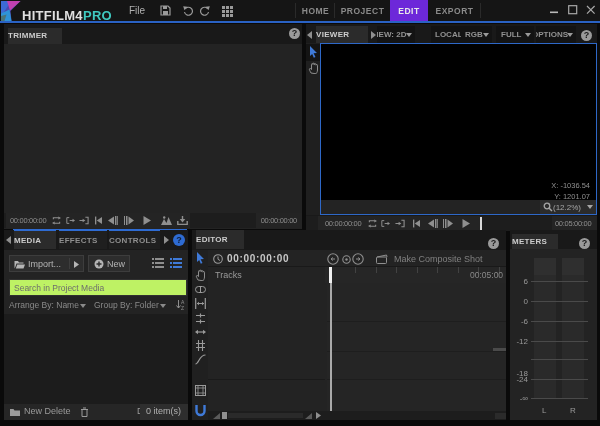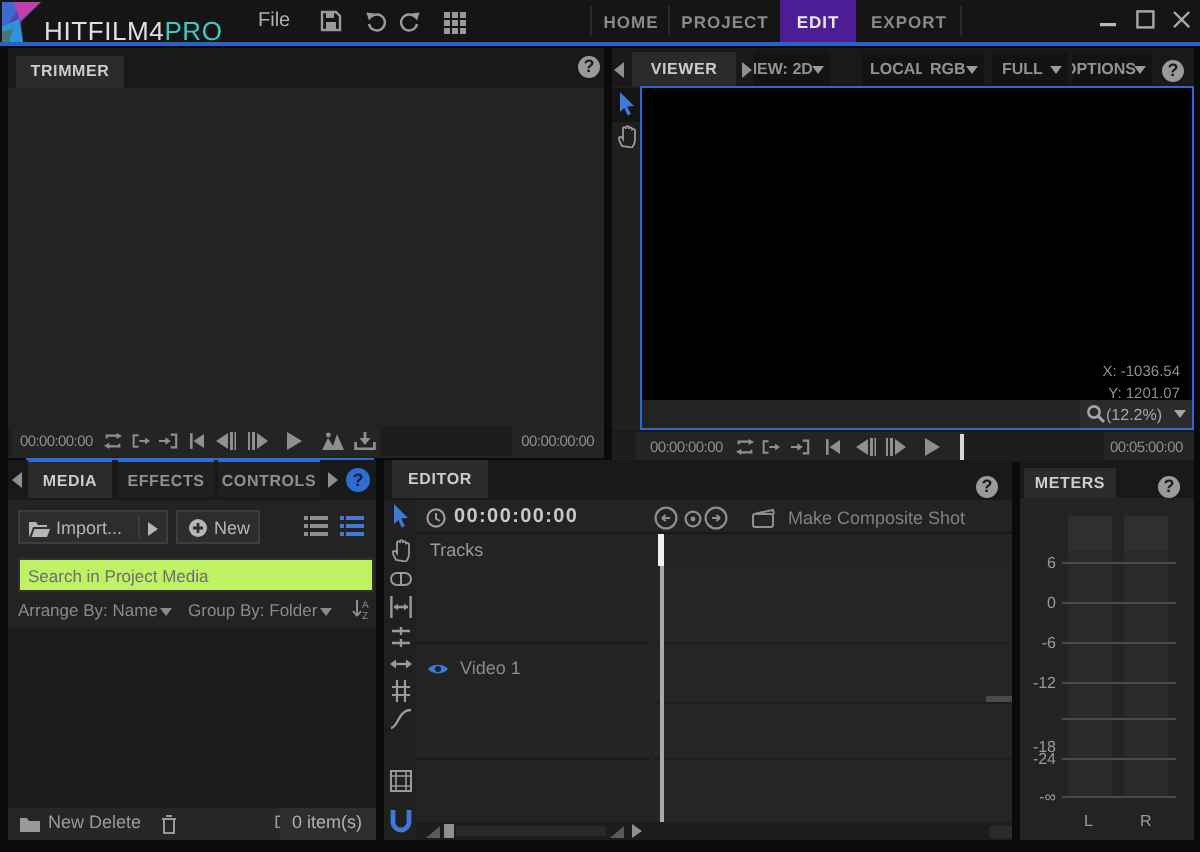--- a/index.html
+++ b/index.html
@@ -2,31 +2,31 @@
 <html><head>
 <meta charset="utf-8">
 <style>
 * { margin:0; padding:0; box-sizing:border-box; }
 html,body { width:600px; height:426px; overflow:hidden; background:#0a0a0a; }
 body { font-family:"Liberation Sans", sans-serif; }
 #win { position:absolute; top:0; left:0; width:600px; height:426px; background:#0a0a0a; }
 
 #topbar { position:absolute; top:0; left:0; width:600px; height:21px; background:#151515; }
 #blueline { position:absolute; top:21px; left:0; width:600px; height:2px; background:#2a62c4; }
-.logo-txt { position:absolute; left:22px; top:8px; font-size:13px; letter-spacing:0.3px; color:#e0e0e0; font-weight:normal; }
+.logo-txt { position:absolute; left:22px; top:8px; font-size:13px; letter-spacing:0.3px; color:#e0e0e0; font-weight:bold; }
 .logo-txt .pro { color:#3fc9c0; }
 .menu-file { position:absolute; left:129px; top:5px; font-size:10px; color:#b0b0b0; }
 .toptab { position:absolute; top:0; height:21px; line-height:22px; text-align:center; font-size:8.5px; }
 .tsep { position:absolute; top:3px; height:15px; width:1px; background:#2a2a2a; }
-#tab-edit { background:#4c1d95; color:#e8e8e8; }
+#tab-edit { background:#6d28d9; color:#e8e8e8; }
 .winbtn { position:absolute; color:#b8b8b8; font-size:10px; }
 
 .panel { position:absolute; background:#232323; }
 .tabbar { position:absolute; left:0; top:0; right:0; background:#191919; }
-.ptab { position:absolute; background:#1f1f1f; color:#8f8f8f; font-size:8px; font-weight:bold; letter-spacing:0.3px; text-align:center; }
+.ptab { position:absolute; background:#1f1f1f; color:#8f8f8f; font-size:8px; font-weight:bold; letter-spacing:0.3px; text-align:left; }
 .ptab.active { background:#2b2b2b; color:#cccccc; }
 .helpc { position:absolute; width:11px; height:11px; border-radius:50%; background:#9a9a9a; color:#1a1a1a; font-size:9px; font-weight:bold; text-align:center; line-height:11px; }
 .transport { position:absolute; left:0; right:0; bottom:1px; height:15px; background:#1d1d1d; }
 .tc { position:absolute; font-size:8px; color:#8f8f8f; letter-spacing:-0.3px; line-height:15px; }
 .tcbox { position:absolute; height:15px; background:#242424; }
 
 #trimmer { left:4px; top:24px; width:298px; height:205px; }
 #trimmer .stage { position:absolute; left:0; top:20px; right:0; bottom:16px; background:#232323; }
 
 #viewer { left:306px; top:24px; width:291px; height:207px; background:#191919; }
@@ -417,30 +417,36 @@
           <circle cx="6" cy="6" r="5.2" fill="none" stroke="#8f8f8f" stroke-width="1.1"></circle>
           <path d="M4 6 h4 M8 6 l-1.8 -1.5 M8 6 l-1.8 1.5" stroke="#8f8f8f" stroke-width="1" fill="none"></path>
         </svg>
       <svg class="ico" style="left:168px;top:4px;" width="13" height="10" viewBox="0 0 13 10">
           <rect x="0.5" y="3" width="10" height="6.5" rx="1" fill="none" stroke="#8f8f8f" stroke-width="1"></rect>
           <path d="M1 3 l9.5 -2 l0.5 2" fill="none" stroke="#8f8f8f" stroke-width="1"></path>
         </svg>
       <span style="position:absolute;left:186px;top:4px;font-size:9px;color:#808080;">Make Composite Shot</span>
     </div>
 
+    <div id="eruler">
+      <div style="position:absolute;left:0;top:0;bottom:0;right:0;overflow:hidden;">
+        <div style="position:absolute;left:30px;top:0;width:1px;height:6px;background:#424242;"></div>
+        <div style="position:absolute;left:51px;top:0;width:1px;height:6px;background:#424242;"></div>
+        <div style="position:absolute;left:71px;top:0;width:1px;height:6px;background:#424242;"></div>
+        <div style="position:absolute;left:92px;top:0;width:1px;height:6px;background:#424242;"></div>
+        <div style="position:absolute;left:112px;top:0;width:1px;height:6px;background:#424242;"></div>
+        <div style="position:absolute;left:133px;top:0;width:1px;height:6px;background:#424242;"></div>
+        <div style="position:absolute;left:153px;top:0;width:1px;height:6px;background:#424242;"></div>
+        <div style="position:absolute;left:174px;top:0;width:1px;height:6px;background:#424242;"></div>
+        <div style="position:absolute;left:145px;top:3px;font-size:8.5px;color:#8a8a8a;white-space:nowrap;">00:05:00</div>
+      </div>
+    </div>
 
     <div id="etrackhead">
       <span style="position:absolute;left:7px;top:3px;font-size:9px;color:#9a9a9a;">Tracks</span>
-      <div class="trackrow" style="top:54px;height:30px;">
-        <svg class="ico" style="left:6px;top:9px;" width="10" height="7" viewBox="0 0 12 8">
-            <path d="M0 4 C2.5 0.5 9.5 0.5 12 4 C9.5 7.5 2.5 7.5 0 4 z" fill="#3f7ad8"></path>
-            <circle cx="6" cy="4" r="1.8" fill="#16233f"></circle>
-          </svg>
-        <span style="position:absolute;left:22px;top:7px;font-size:9px;color:#8a8a8a;">Video 1</span>
-      </div>
       <div class="trackrow" style="top:112px;height:1px;"></div>
     </div>
 
     <div id="etimeline">
       <div class="trackrow" style="top:38px;height:30px;border-top:1px solid #1e1e1e;"></div>
       <div class="trackrow" style="top:68px;height:28px;border-top:1px solid #1e1e1e;"></div>
       <div class="trackrow" style="top:96px;height:1px;border-top:1px solid #1e1e1e;"></div>
     </div>
 
     <div style="position:absolute;left:137px;top:37px;width:3px;height:16px;background:#f0f0f0;"></div>

